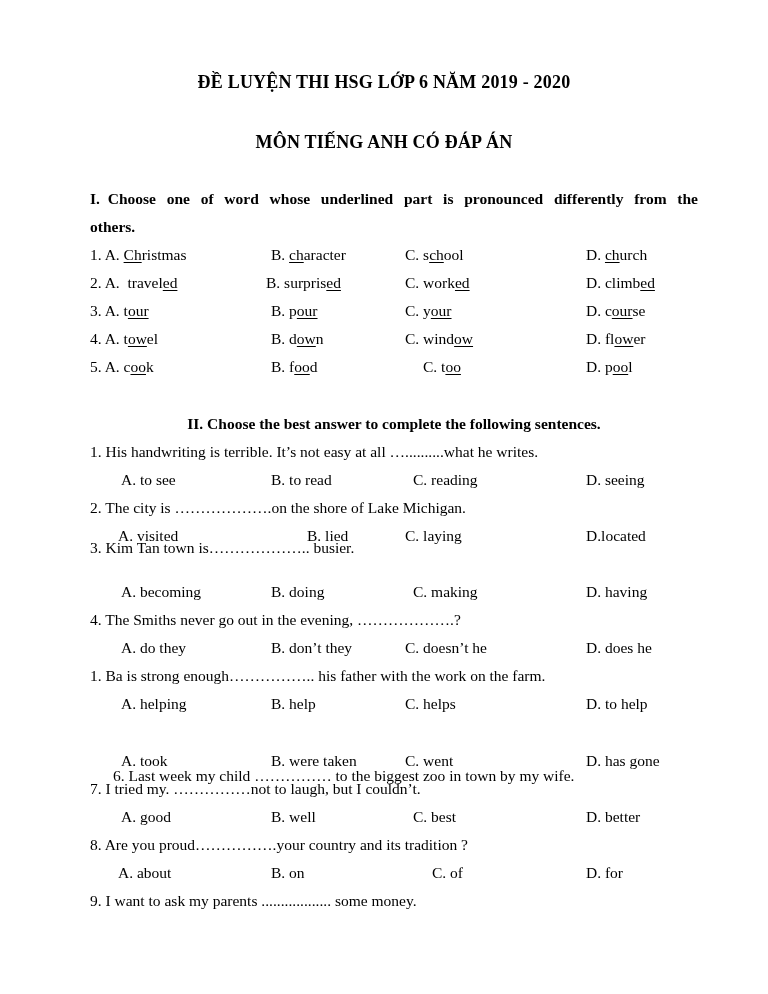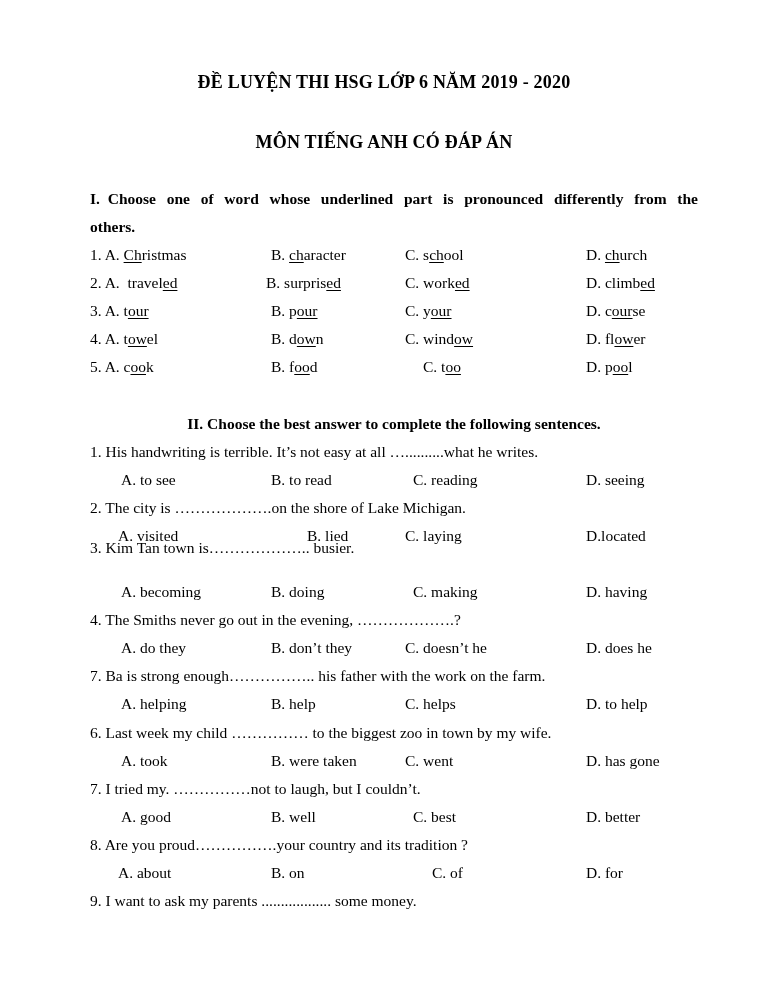--- a/index.html
+++ b/index.html
@@ -94,28 +94,28 @@
       <span class="cell" style="left: 413px;">C. making</span>
       <span class="cell" style="left: 586px;">D. having</span>
     </div>
     <div class="q" style="top: 608px;">4. The Smiths never go out in the evening, ……………….?</div>
     <div class="row" style="top: 636px;">
       <span class="cell" style="left: 121px;">A. do they</span>
       <span class="cell" style="left: 271px;">B. don’t they</span>
       <span class="cell" style="left: 405px;">C. doesn’t he</span>
       <span class="cell" style="left: 586px;">D. does he</span>
     </div>
-    <div class="q" style="top: 664px;">7. Ba is strong enough…………….. his father with the work on the farm.</div>
+    <div class="q" style="top: 664px;">1. Ba is strong enough…………….. his father with the work on the farm.</div>
     <div class="row" style="top: 692px;">
       <span class="cell" style="left: 121px;">A. helping</span>
       <span class="cell" style="left: 271px;">B. help</span>
       <span class="cell" style="left: 405px;">C. helps</span>
       <span class="cell" style="left: 586px;">D. to help</span>
     </div>
-    <div class="q" style="top: 721px;">6. Last week my child  …………… to the biggest zoo in town by my wife.</div>
+    <div class="q" style="top: 764px; margin-left: 23px;">6. Last week my child  …………… to the biggest zoo in town by my wife.</div>
     <div class="row" style="top: 749px;">
       <span class="cell" style="left: 121px;">A. took</span>
       <span class="cell" style="left: 271px;">B. were taken</span>
       <span class="cell" style="left: 405px;">C. went</span>
       <span class="cell" style="left: 586px;">D. has gone</span>
     </div>
     <div class="q" style="top: 777px;">7. I tried my. ……………not to laugh, but I couldn’t.</div>
     <div class="row" style="top: 805px;">
       <span class="cell" style="left: 121px;">A. good</span>
       <span class="cell" style="left: 271px;">B. well</span>

